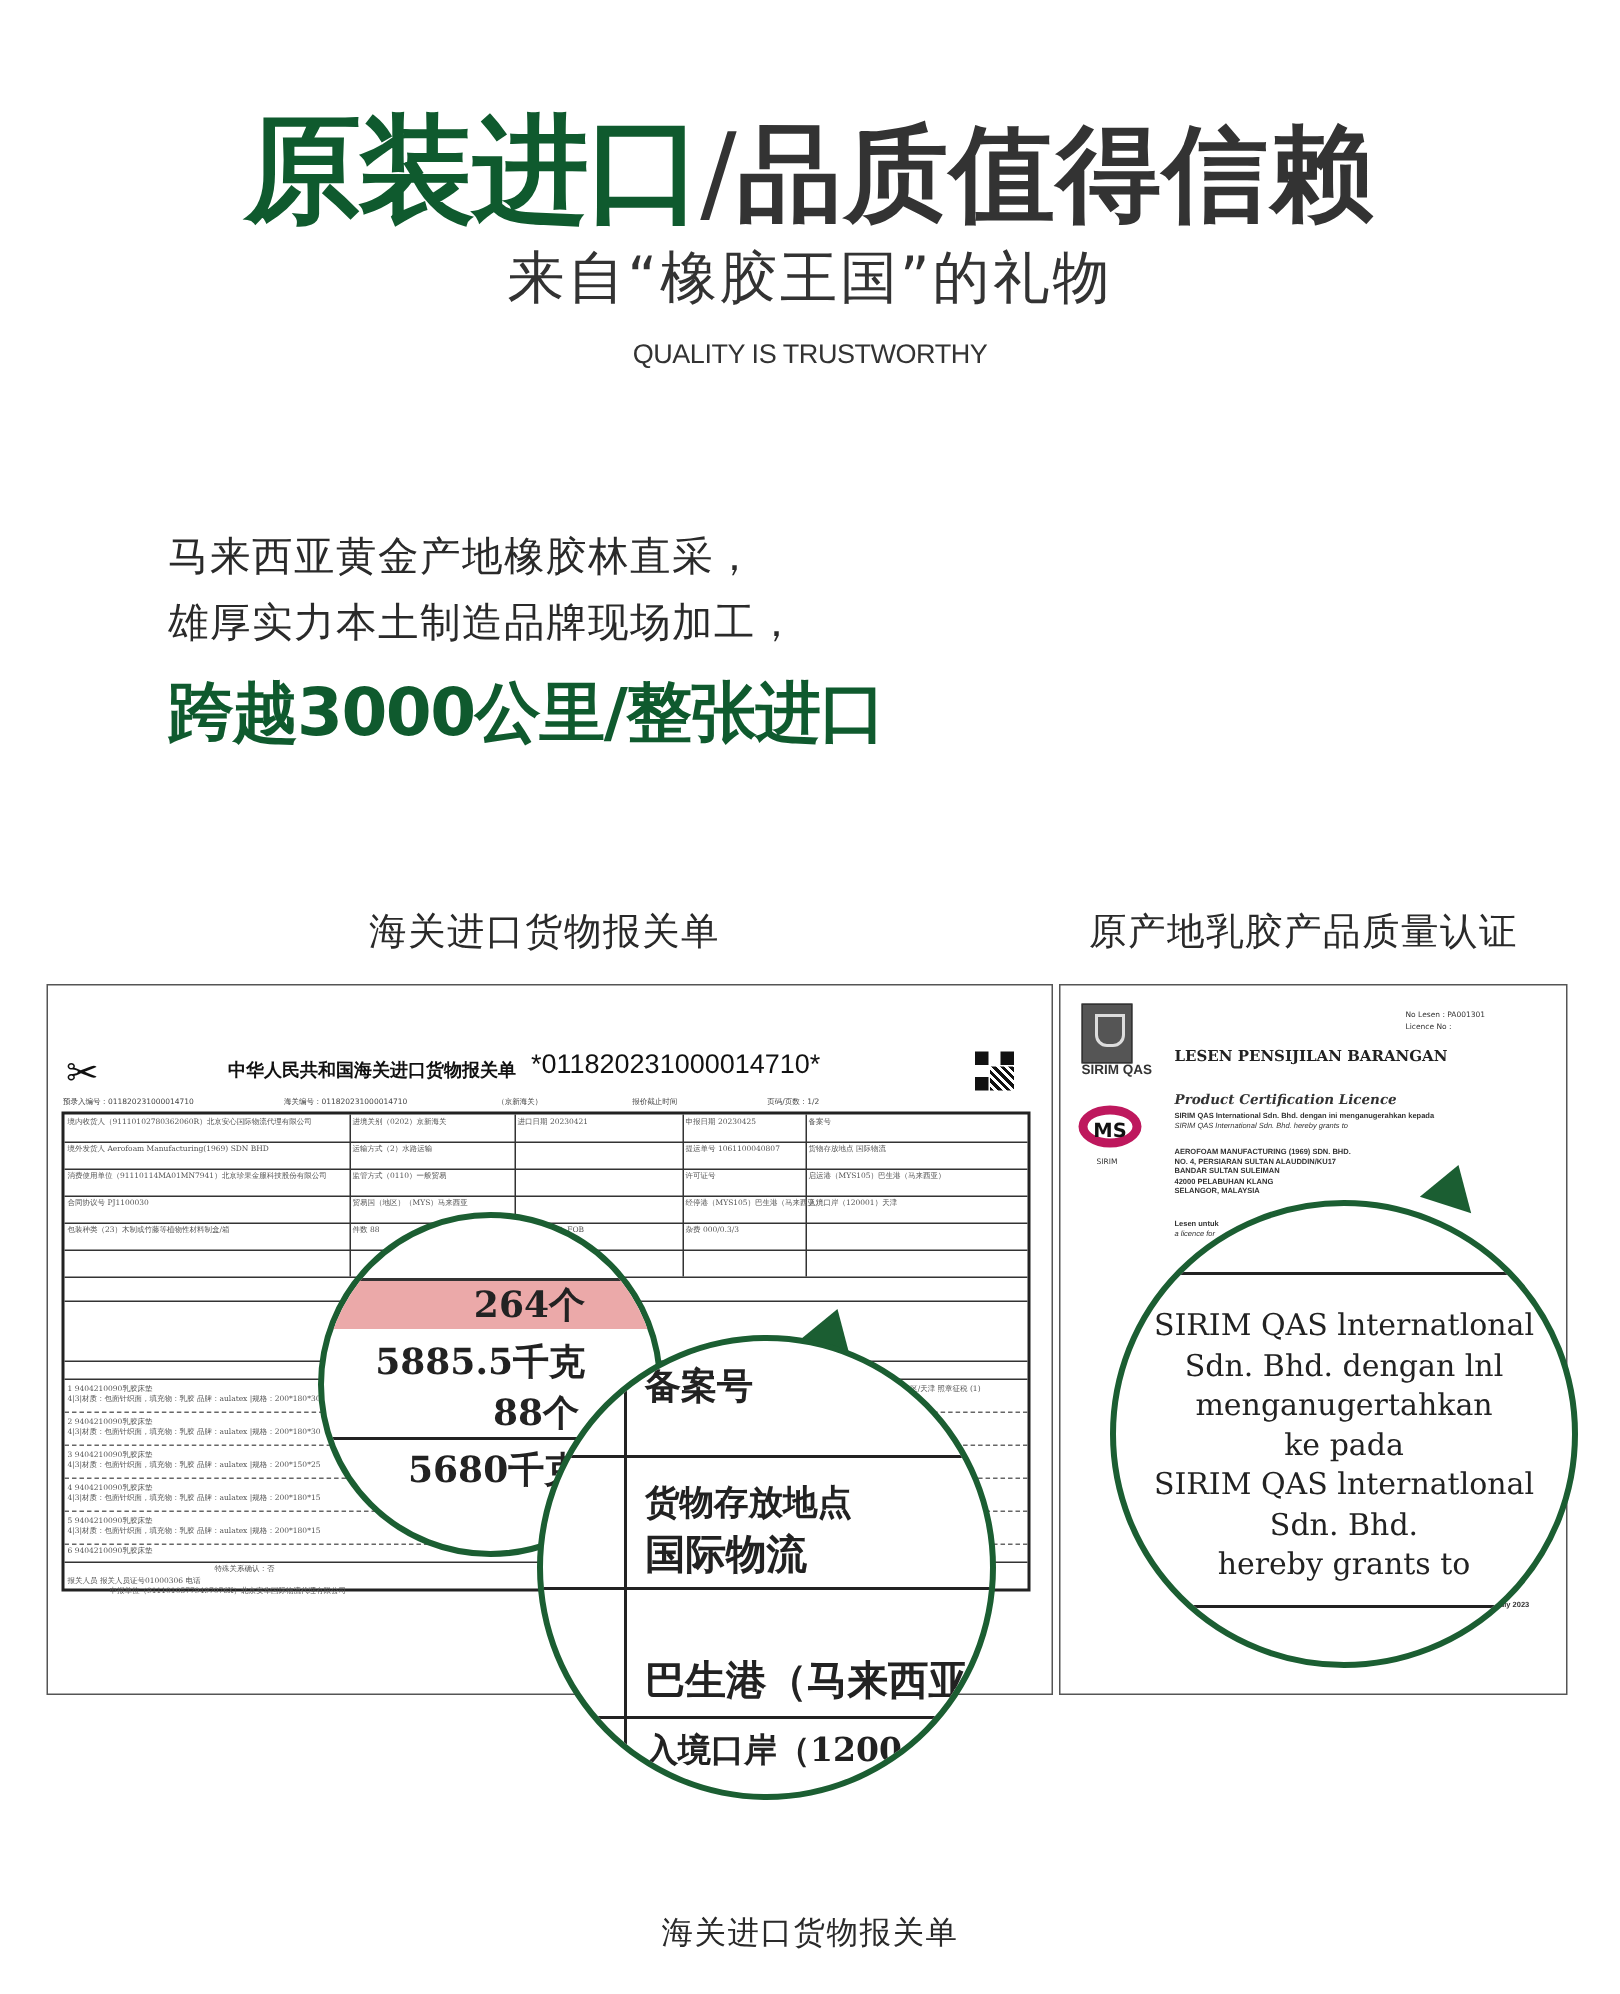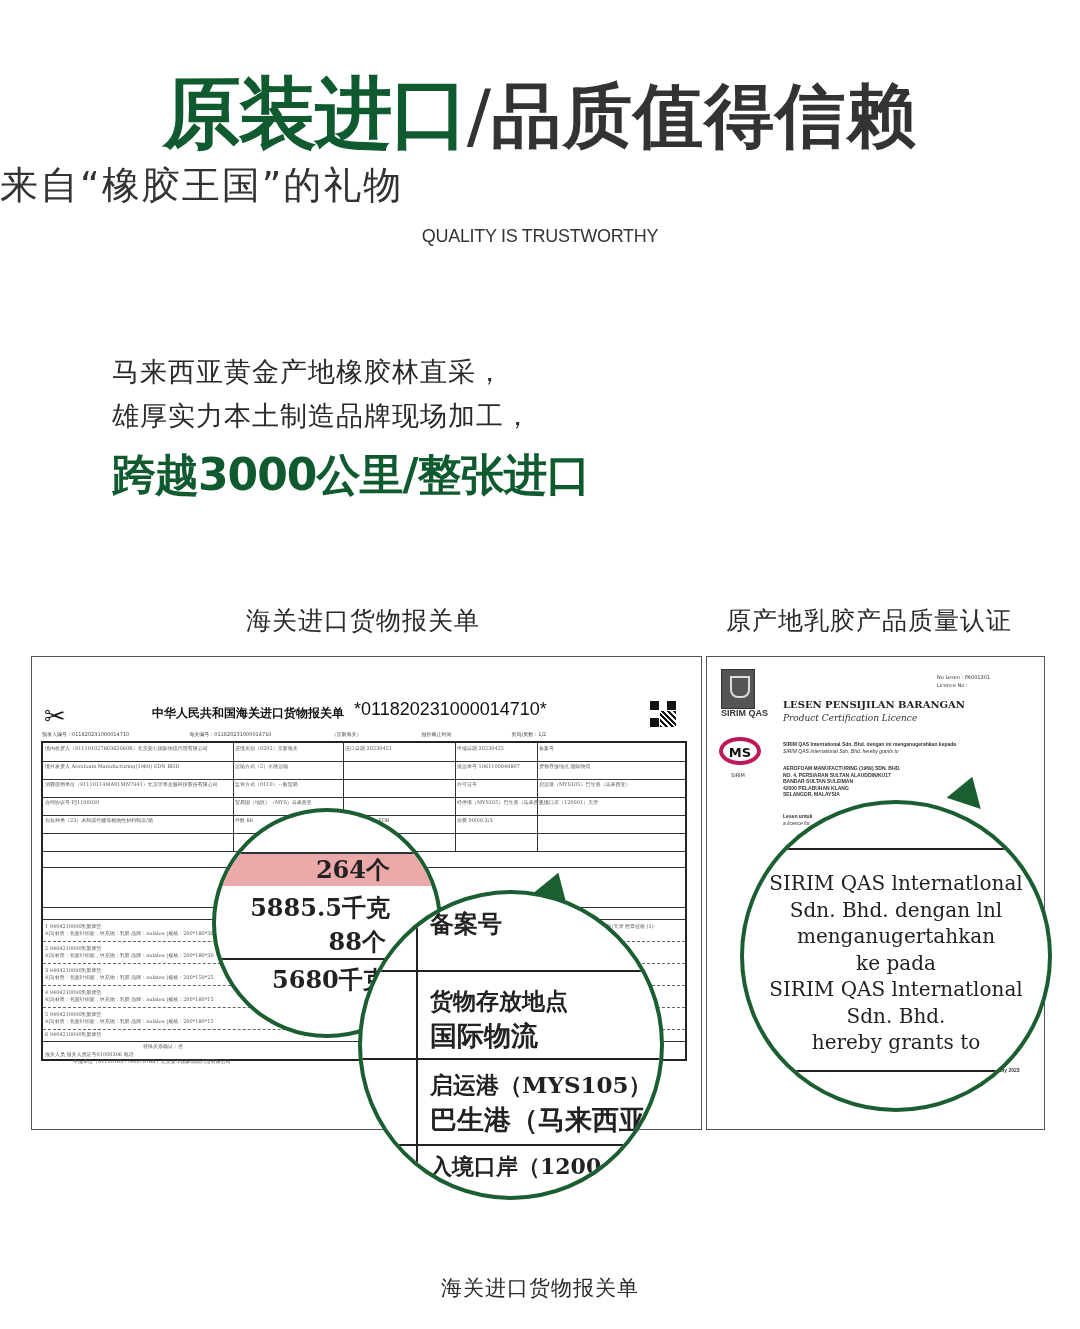--- a/index.html
+++ b/index.html
@@ -3,21 +3,21 @@
 <meta charset="utf-8">
 <style>
   * { margin:0; padding:0; box-sizing:border-box; }
   html, body { width:1080px; height:1329px; background:#ffffff; overflow:hidden; }
   body { position:relative; font-family:"DejaVu Sans", sans-serif; color:#2a2a2a; }
 
   .title { position:absolute; left:0; top:62px; width:1080px; text-align:center; white-space:nowrap; }
   .title .green { color:#0f5a2e; font-weight:bold; font-size:78px; letter-spacing:-2px; }
   .title .slash { color:#333; font-size:72px; font-weight:normal; }
   .title .rest { color:#333; font-size:70px; font-weight:bold; letter-spacing:1px; }
-  .subtitle { position:absolute; left:0; top:160px; width:1080px; text-align:left; font-size:38px; color:#333; letter-spacing:2px; }
+  .subtitle { position:absolute; left:0; top:160px; width:1080px; text-align:center; font-size:38px; color:#333; letter-spacing:2px; }
   .eng { position:absolute; left:0; top:226px; width:1080px; text-align:center; font-size:18px; color:#333; font-family:"Liberation Sans", sans-serif; letter-spacing:-0.3px; }
 
   .intro { position:absolute; left:112px; top:350px; }
   .intro .line { font-size:27px; color:#2a2a2a; height:44px; line-height:44px; letter-spacing:1px; }
   .intro .bold { font-size:44px; font-weight:bold; color:#0f5a2e; margin-top:8px; letter-spacing:-1px; }
 
   .cap { position:absolute; top:604px; font-size:25px; color:#2a2a2a; letter-spacing:1px; }
   .cap.left { left:246px; }
   .cap.right { left:726px; }
 
@@ -38,25 +38,25 @@
   .meta-row { position:absolute; left:10px; top:74px; width:640px; font-size:5px; color:#444; display:flex; gap:60px; }
   .form { position:absolute; left:9px; top:84px; width:646px; height:320px; border:2px solid #222; }
   .frow { position:absolute; left:0; width:100%; border-top:1px solid #333; }
   .fcol { position:absolute; top:0; border-left:1px solid #333; }
   .tiny { position:absolute; font-size:5px; color:#555; line-height:7px; font-family:"DejaVu Serif", serif; white-space:nowrap; }
   .dotted { position:absolute; left:0; width:100%; border-top:1px dashed #666; }
 
   .cert-logo { position:absolute; left:14px; top:12px; width:34px; height:40px; border:1px solid #333; background:#555; }
   .cert-logo::after { content:""; position:absolute; left:8px; top:6px; width:16px; height:18px; border:2px solid #ddd; border-radius:0 0 8px 8px; }
   .sirim-txt { position:absolute; left:14px; top:52px; font-size:9px; font-weight:bold; color:#333; font-family:"Liberation Sans", sans-serif; line-height:9px; }
-  .ms-logo { position:absolute; left:12px; top:80px; width:42px; height:28px; border:4px solid #be185d; border-radius:50%; text-align:center; font-size:13px; font-weight:bold; line-height:24px; color:#111; }
+  .ms-logo { position:absolute; left:12px; top:80px; width:42px; height:28px; border:6px solid #be185d; border-radius:50%; text-align:center; font-size:13px; font-weight:bold; line-height:24px; color:#111; }
   .ms-sub { position:absolute; left:24px; top:115px; font-size:5px; color:#333; }
   .lic-no { position:absolute; left:230px; top:16px; font-size:5px; color:#333; line-height:8px; }
   .lic-title { position:absolute; left:76px; top:42px; font-size:10px; font-weight:bold; color:#222; font-family:"DejaVu Serif", serif; }
-  .lic-sub { position:absolute; left:76px; top:56px; font-size:9px; font-style:italic; color:#333; font-family:"DejaVu Serif", serif; }
+  .lic-sub { position:absolute; left:76px; top:72px; font-size:9px; font-style:italic; color:#333; font-family:"DejaVu Serif", serif;font-weight:bold; }
   .lic-body { position:absolute; left:76px; font-size:5px; color:#333; line-height:6.5px; font-family:"Liberation Sans", sans-serif; }
 
   
   .mag { position:absolute; border-radius:50%; border:4px solid #1b5e32; background:#fff; overflow:hidden; }
   .mag1 { left:212px; top:808px; width:230px; height:230px; }
   .mag2 { left:358px; top:890px; width:306px; height:310px; }
   .mag3 { left:740px; top:800px; width:312px; height:312px; }
   .pointer { position:absolute; width:0; height:0; border-left:18px solid transparent; border-right:18px solid transparent; border-bottom:28px solid #1b5e32; }
   .pointer.p2 { left:536px; top:872px; transform:rotate(18deg); }
   .pointer.p3 { left:950px; top:776px; transform:rotate(18deg); }
@@ -200,21 +200,20 @@
 </div>
 
 <div class="mag mag2">
   <div class="m2-vline"></div>
   <div class="m2-hline" style="top:76px"></div>
   <div class="m2-hline" style="top:164px"></div>
   <div class="m2-hline" style="top:250px"></div>
   <div class="m2-txt serif" style="top:14px;font-size:24px">备案号</div>
   <div class="m2-txt serif" style="top:92px;font-size:23px">货物存放地点</div>
   <div class="m2-txt serif" style="top:124px;font-size:27px">国际物流</div>
-  <div class="m2-txt serif" style="top:176px;font-size:23px">启运港（MYS105）</div>
   <div class="m2-txt serif" style="top:208px;font-size:27px">巴生港（马来西亚）</div>
   <div class="m2-txt serif" style="top:258px;font-size:22px">入境口岸（1200</div>
 </div>
 
 <div class="mag mag3">
   <div class="m3-hline" style="top:44px"></div>
   <div class="m3-hline" style="top:266px"></div>
   <div class="m3-txt" style="top:66px">
     <div>SIRIM QAS lnternatlonal</div>
     <div>Sdn. Bhd. dengan lnl</div>

